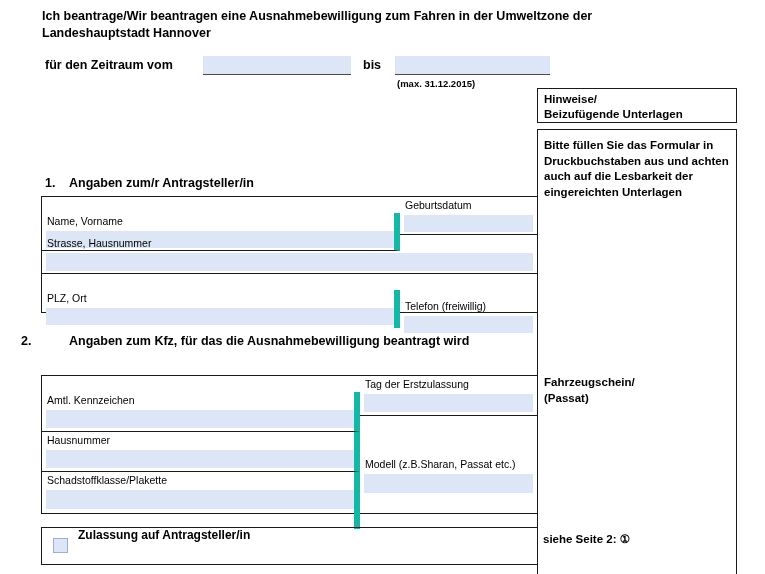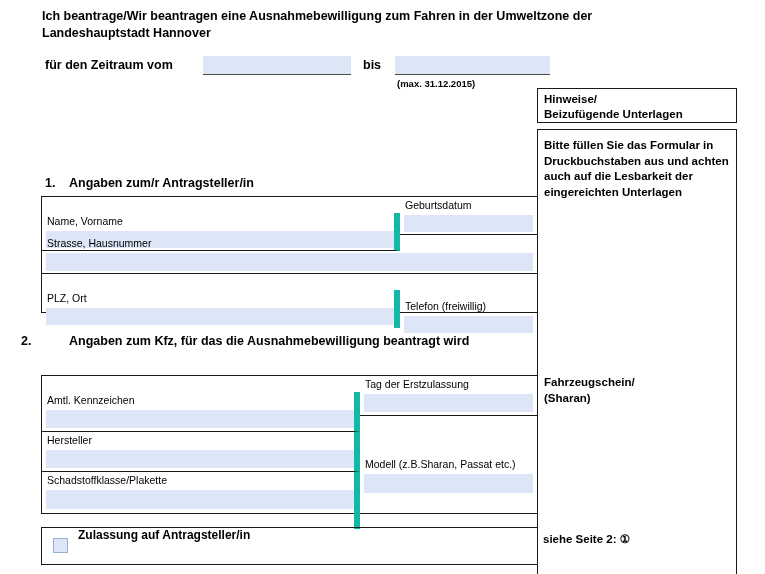--- a/index.html
+++ b/index.html
@@ -239,21 +239,21 @@
 
   <div class="notes-head">
     <div>Hinweise/</div>
     <div>Beizufügende Unterlagen</div>
   </div>
 
   <div class="notes-body">
     <div class="notes-text-1">Bitte füllen Sie das Formular in Druckbuchstaben aus und achten auch auf die Lesbarkeit der eingereichten Unterlagen</div>
     <div class="notes-text-2">
       <div>Fahrzeugschein/</div>
-      <div>(Sharan)</div>
+      <div>(Passat)</div>
     </div>
   </div>
 
   <div class="section-heading sec1">
     <span class="sec-num">1.</span><span class="sec-txt">Angaben zum/r Antragsteller/in</span>
   </div>
 
   <div class="grid grid1">
 
     <div class="cell vline" style="left:0; top:0; width:358px; height:38px;">
@@ -289,21 +289,21 @@
     <div class="cell vline" style="left:0; top:0; width:318px; height:40px;">
       <div class="cell-label">Amtl. Kennzeichen</div>
       <input class="fld cell-input tall" type="text" style="width: 310px;" value="">
     </div>
     <div class="cell" style="left:318px; top:0; width:177px; height:40px;">
       <div class="cell-label">Tag der Erstzulassung</div>
       <input class="fld cell-input tall" type="text" style="width: 169px;" value="">
     </div>
 
     <div class="cell vline" style="left:0; top:40px; width:318px; height:40px;">
-      <div class="cell-label">Hersteller</div>
+      <div class="cell-label">Hausnummer</div>
       <input class="fld cell-input tall" type="text" style="width: 310px;" value="">
     </div>
 
     <div class="cell no-b vline" style="left:0; top:80px; width:318px; height:57px;">
       <div class="cell-label">Schadstoffklasse/Plakette</div>
       <input class="fld cell-input tall" type="text" style="width: 310px; height: 19px;" value="">
     </div>
     <div class="cell no-b" style="left:318px; top:80px; width:177px; height:57px;">
       <div class="cell-label">Modell (z.B.Sharan, Passat etc.)</div>
       <input class="fld cell-input tall" type="text" style="width: 169px; height: 19px;" value="">

